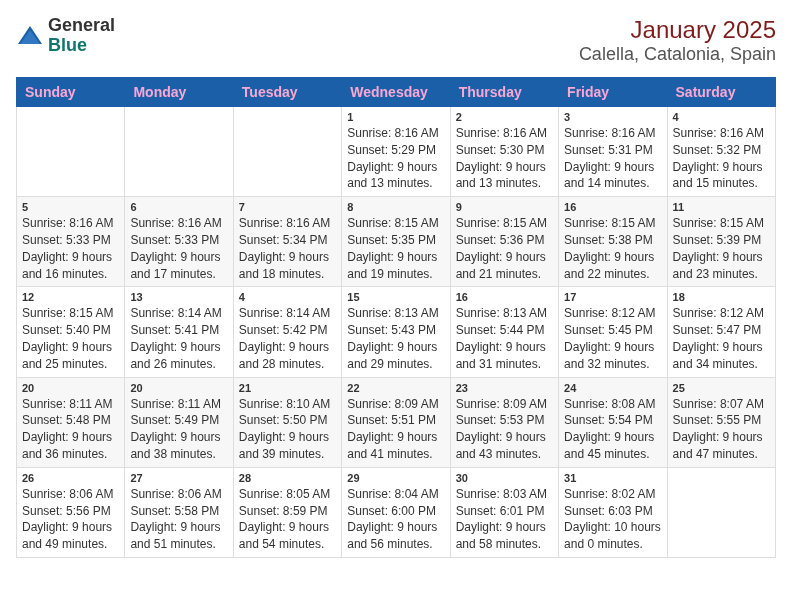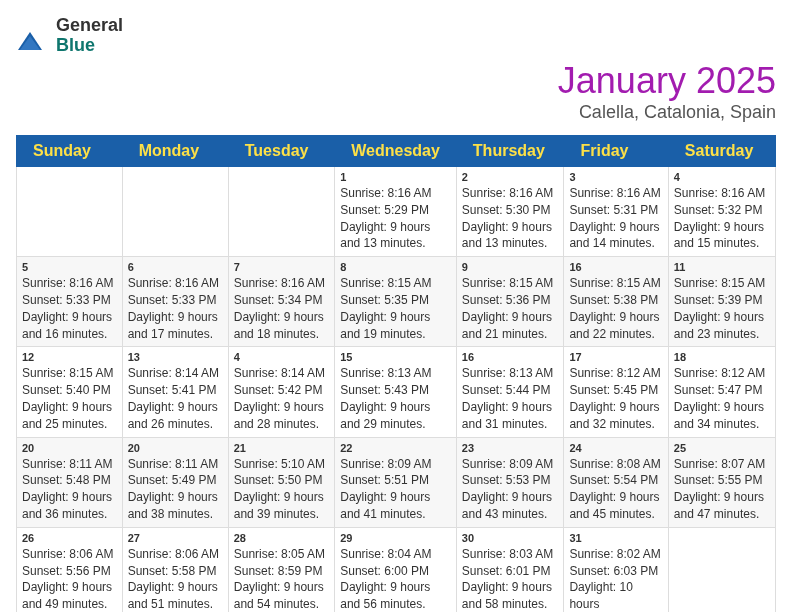--- a/index.html
+++ b/index.html
@@ -11,22 +11,21 @@
       padding: 16px;
     }
     .header {
       display: flex;
       justify-content: space-between;
       align-items: flex-start;
       margin-bottom: 12px;
     }
     .logo {
       display: flex;
-      align-items: flex-end;
-      gap: 8px;
+      align-items: center;
     }
     .logo-text {
       display: flex;
       flex-direction: column;
       line-height: 1.1;
     }
     .logo-general {
       font-size: 18px;
       font-weight: bold;
       color: #333;
@@ -38,40 +37,39 @@
     }
     .logo-icon {
       width: 28px;
       height: 28px;
       margin-right: 4px;
     }
     .title-block {
       text-align: right;
     }
     .month-title {
-      font-size: 36px;
-      color: #a21caf;
+      font-size: 24px;
+      color: #7f1d1d;
       font-weight: normal;
-      margin-top: 44px;
     }
     .location-title {
       font-size: 18px;
       color: #555;
     }
     .calendar {
       width: 100%;
       border-collapse: collapse;
       border: 1px solid #ccc;
     }
     .calendar th {
       background-color: #1a5fa8;
-      color: #fde047;
-      font-size: 16px;
+      color: #f9a8d4;
+      font-size: 14px;
       font-weight: bold;
-      padding: 6px 16px;
+      padding: 6px 8px;
       text-align: left;
       border: 1px solid #1a5fa8;
     }
     .calendar td {
       vertical-align: top;
       width: 108px;
       min-height: 80px;
       padding: 4px 5px;
       border: 1px solid #ddd;
       font-size: 10px;
@@ -274,21 +272,21 @@
         </td>
         <td>
           <span class="day-num">20</span>
           <div class="day-info" style="white-space: pre-line;">Sunrise: 8:11 AM
 Sunset: 5:49 PM
 Daylight: 9 hours
 and 38 minutes.</div>
         </td>
         <td>
           <span class="day-num">21</span>
-          <div class="day-info" style="white-space: pre-line;">Sunrise: 5:10 AM
+          <div class="day-info" style="white-space: pre-line;">Sunrise: 8:10 AM
 Sunset: 5:50 PM
 Daylight: 9 hours
 and 39 minutes.</div>
         </td>
         <td>
           <span class="day-num">22</span>
           <div class="day-info" style="white-space: pre-line;">Sunrise: 8:09 AM
 Sunset: 5:51 PM
 Daylight: 9 hours
 and 41 minutes.</div>

